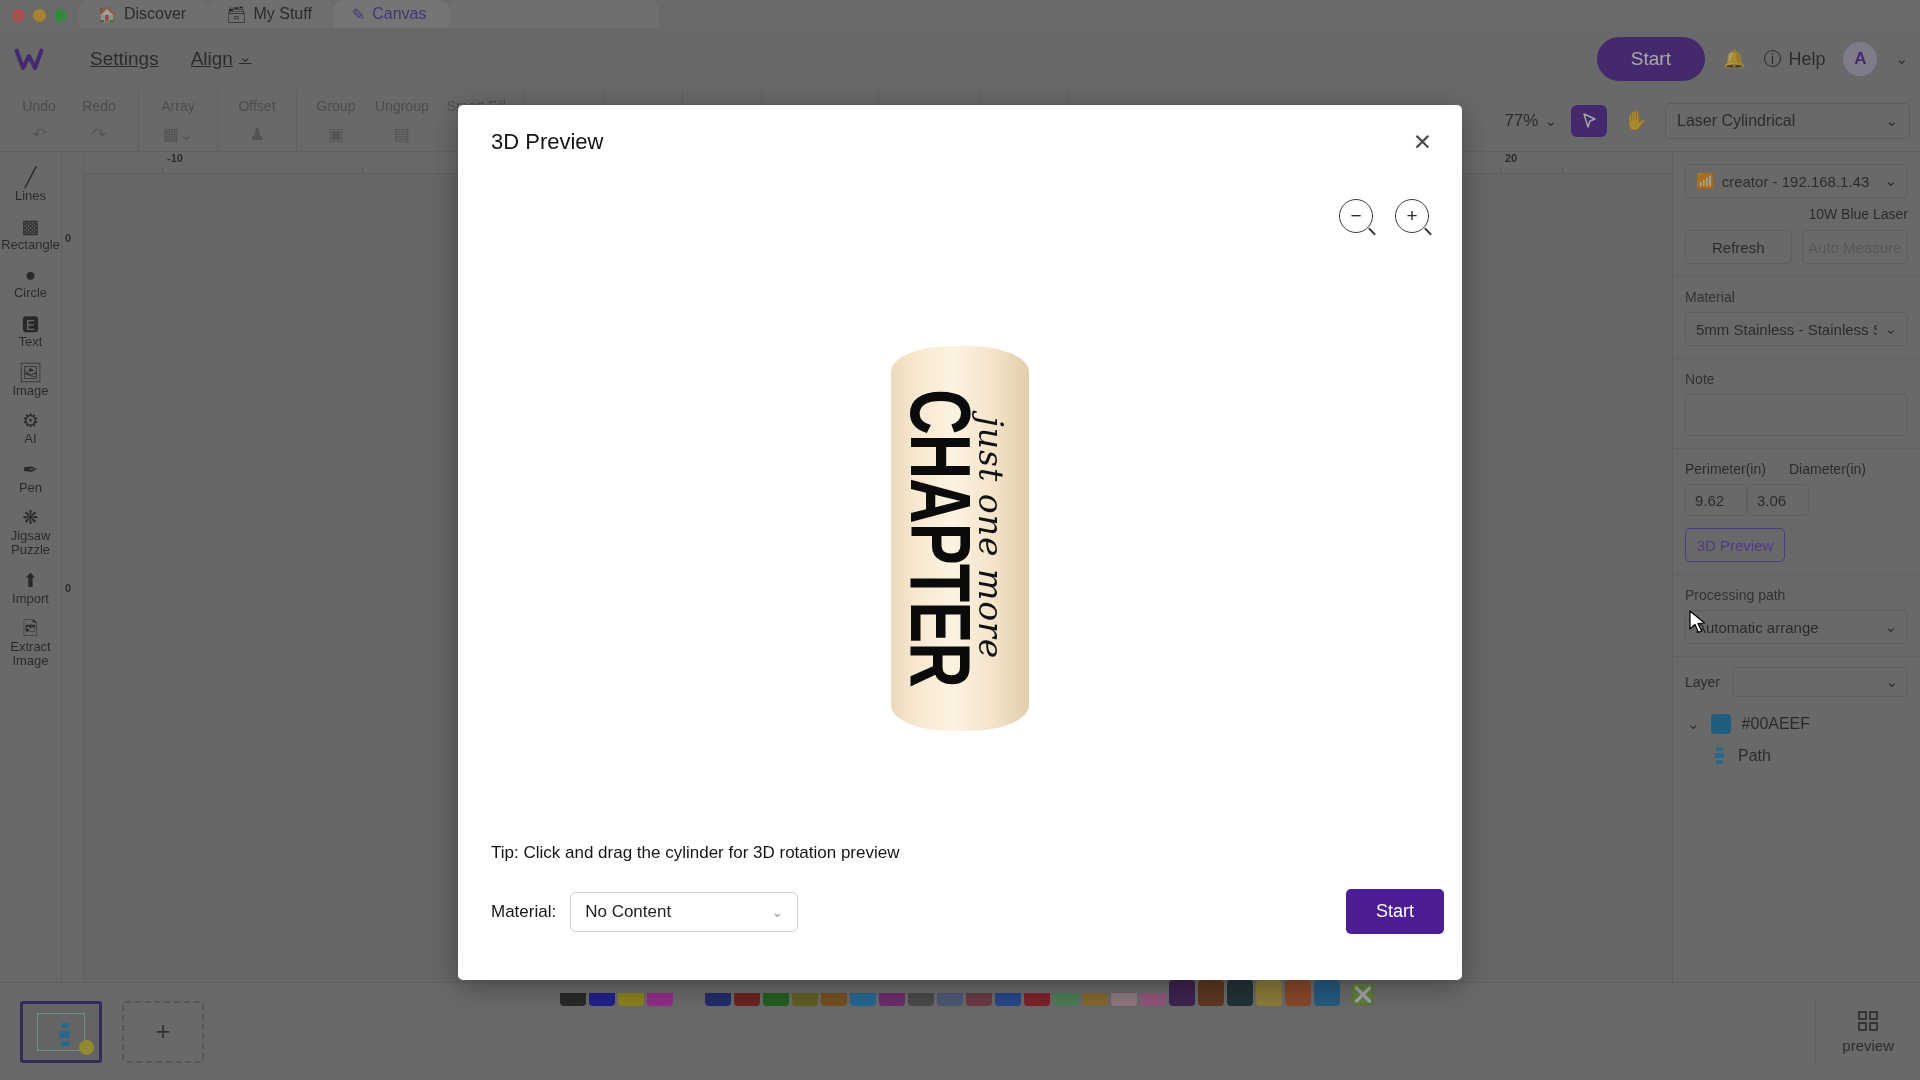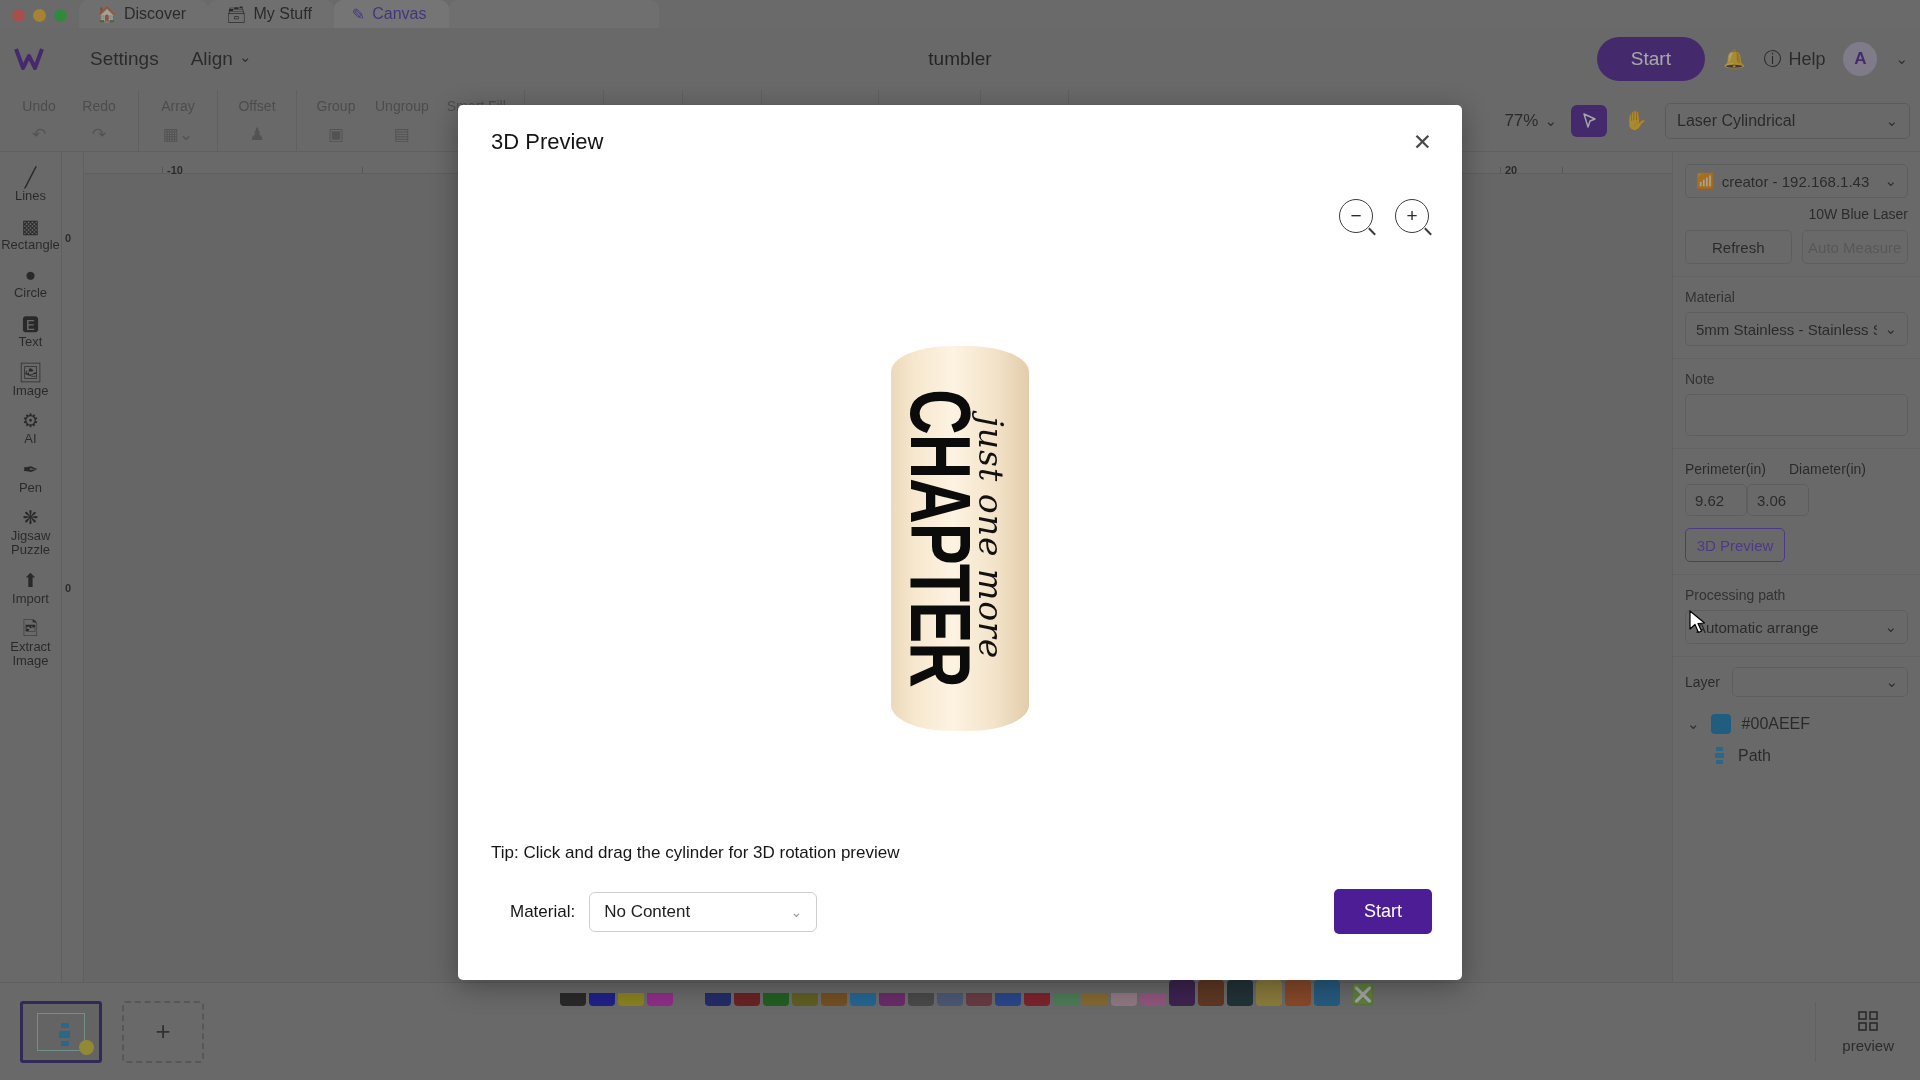--- a/index.html
+++ b/index.html
@@ -34,21 +34,21 @@
   .ctab.blank { background: #9a9a9a; width: 210px; }
 
   
   .hdr {
     position: absolute; top: 28px; left: 0; width: 1920px; height: 62px;
     background: #8f8f8f; display: flex; align-items: center;
   }
   .logo-w { width: 30px; height: 26px; margin-left: 14px; }
   .hdr-menu { display: flex; align-items: center; gap: 32px; margin-left: 46px;
               font-size: 19px; color: #1c1c1c; }
-  .hdr-menu .mi { display: flex; gap: 6px; cursor: default; }
+  .hdr-menu .mi { display: flex; gap: 6px; cursor: default; text-decoration: underline; }
   .hdr-title { position: absolute; left: 0; right: 0; text-align: center;
                font-size: 19px; color: #111; pointer-events: none; }
   .hdr-right { margin-left: auto; display: flex; align-items: center; gap: 18px;
                padding-right: 12px; }
   .btn-start-top {
     background: #4c1d95; color: #fff; border: none; border-radius: 22px;
     padding: 11px 34px; font-size: 19px; font-family: inherit; cursor: pointer;
   }
   .ico-bell, .ico-help { display: flex; align-items: center; gap: 7px;
                          font-size: 18px; color: #1c1c1c; }
@@ -98,21 +98,21 @@
   .rtool .lbl { font-size: 13px; color: #1b1b1b; text-align: center;
                 line-height: 1.05; white-space: pre-line; }
 
   
   .canvas-wrap { position: absolute; top: 152px; left: 62px; right: 248px; bottom: 98px;
                  background: #898989; }
   .ruler-h { position: absolute; top: 0; left: 0; right: 0; height: 22px;
              background: #8f8f8f; border-bottom: 1px solid #7c7c7c; }
   .ruler-v { position: absolute; top: 0; left: 0; bottom: 0; width: 22px;
              background: #8f8f8f; border-right: 1px solid #7c7c7c; }
-  .rtick { position: absolute; top: 12px; font-size: 11px; color: #1c1c1c; font-weight: bold; }
+  .rtick { position: absolute; top: 0; font-size: 11px; color: #1c1c1c; font-weight: bold; }
   .rtick-v { position: absolute; left: 3px; font-size: 11px; color: #1c1c1c; font-weight: bold; }
   .tickline { position: absolute; bottom: 0; width: 1px; height: 6px; background: #6d6d6d; }
 
   
   .rpanel {
     position: absolute; top: 152px; right: 0; width: 248px; bottom: 0;
     background: #8f8f8f; border-left: 1px solid #7c7c7c;
     font-size: 14px; color: #1b1b1b; overflow: hidden;
   }
   .rsec { padding: 12px 12px; border-bottom: 1px solid #828282; }
@@ -208,21 +208,21 @@
     transform: translate(-50%,-50%) rotate(90deg);
     transform-origin: center; white-space: nowrap;
     display: flex; flex-direction: column; align-items: center; gap: 2px;
   }
   .cyl-script { font-family: "DejaVu Serif", serif; font-style: italic;
                 font-size: 33px; color: #111; letter-spacing: 1px; }
   .cyl-big { font-family: "Liberation Sans", sans-serif; font-weight: bold;
              font-size: 63px; color: #0b0b0b; letter-spacing: -1px;
              transform: scaleY(1.35); line-height: .95; }
   .m-tip { font-size: 17px; color: #161616; padding: 0 33px 26px 33px; }
-  .m-foot { display: flex; align-items: center; padding: 0 30px 46px 33px; margin-left: 19px; }
+  .m-foot { display: flex; align-items: center; padding: 0 18px 46px 33px; }
   .m-mat-lbl { font-size: 17px; color: #161616; margin-right: 14px; }
   .m-select { width: 228px; height: 40px; border: 1px solid #cfcfcf; border-radius: 6px;
               display: flex; align-items: center; justify-content: space-between;
               padding: 0 14px; font-size: 17px; color: #222; background: #fff; }
   .m-select .cv { color: #9a9a9a; font-size: 14px; }
   .m-start { margin-left: auto; background: #4c1d95; color: #fff; border: none;
              border-radius: 5px; padding: 12px 30px; font-size: 18px;
              font-family: inherit; cursor: pointer; }
 
   .cursor-arrow { position: absolute; left: 1689px; top: 610px; z-index: 60; }
@@ -261,21 +261,20 @@
       </svg>
       <div class="hdr-menu">
         <div class="mi">
           <span>Settings</span>
         </div>
         <div class="mi">
           <span>Align</span>
           <span class="chev">⌄</span>
         </div>
       </div>
-      <div class="hdr-title">tumbler</div>
       <div class="hdr-right">
         <button class="btn-start-top">Start</button>
         <span class="ico-bell">🔔</span>
         <span class="ico-help">
           <span>ⓘ</span>
           <span>Help</span>
         </span>
         <span class="avatar">A</span>
         <span class="chev">⌄</span>
       </div>

